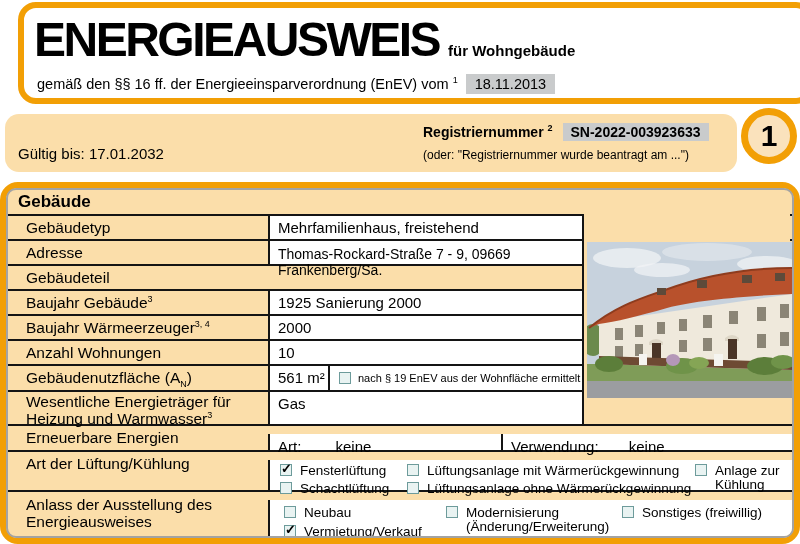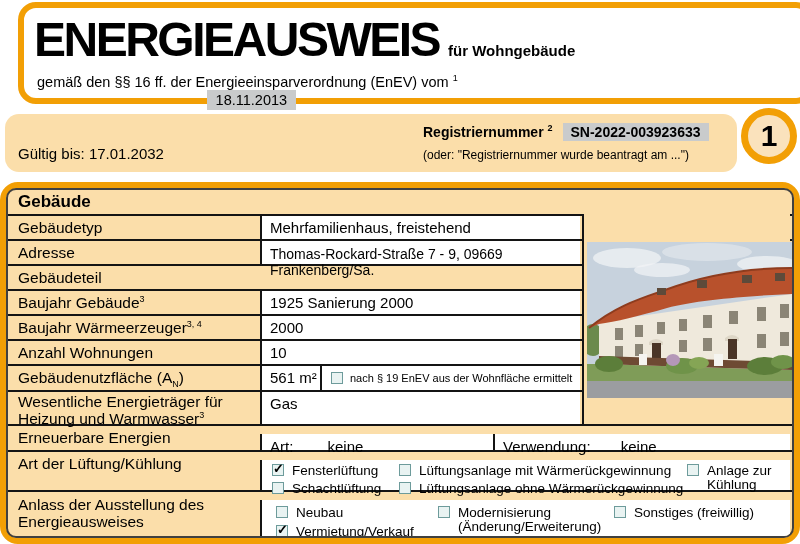--- a/index.html
+++ b/index.html
@@ -12,21 +12,21 @@
   sub{font-size:9px;vertical-align:sub;line-height:0;}
 
   
   .header-box{
     position:absolute;left:18px;top:2px;width:796px;height:102px;
     background:#fff;border:6px solid #F29F05;border-radius:18px;
   }
   .title-line{display:flex;align-items:baseline;margin:8px 0 0 10px;}
   .main-title{font-size:48px;font-weight:bold;letter-spacing:-2.5px;line-height:1;}
   .title-suffix{font-size:15px;font-weight:bold;margin-left:9px;}
-  .law-line{position:absolute;left:13px;top:66px;font-size:14.5px;display:flex;align-items:center;flex-direction:column;}
+  .law-line{position:absolute;left:13px;top:66px;font-size:14.5px;display:flex;align-items:center;}
   .law-date{display:inline-block;background:#C9CBCC;padding:2px 9px;margin-left:8px;font-size:14.5px;}
 
   
   .validity-band{
     position:absolute;left:5px;top:114px;width:732px;height:58px;
     background:#FBDEAA;border-radius:14px;
   }
   .valid-until{position:absolute;left:13px;top:31px;font-size:15px;}
   .reg-line1{position:absolute;left:418px;top:9px;font-size:14px;font-weight:bold;display:flex;align-items:center;}
   .reg-number{display:inline-block;background:#C9CBCC;padding:1px 8px;margin-left:10px;font-weight:bold;}
@@ -37,27 +37,27 @@
     font-size:30px;font-weight:bold;line-height:42px;
   }
 
   
   .main-box{
     position:absolute;left:0;top:182px;width:800px;height:362px;
     border:6px solid #F29F05;border-radius:18px;background:#FBDEAA;
   }
   .btable{
     position:absolute;left:0;top:0;width:788px;height:350px;
-    border:2px solid #404040;border-radius:10px;background:#FBDEAA;overflow:hidden;
+    border:2px solid #a3a3a3;border-radius:10px;background:#FBDEAA;overflow:hidden;
     position:relative;
   }
   .section-header{height:24px;line-height:23px;font-size:17px;font-weight:bold;padding-left:10px;}
   .trow{display:flex;border-top:2px solid #141414;}
   .h25{height:25px;}.h26{height:26px;}.h34{height:34px;}.h40{height:40px;}.h46{height:46px;}
-  .lbl{width:252px;padding:3px 8px 0 10px;font-size:15.5px;flex:0 0 auto;}
+  .lbl{width:252px;padding:3px 8px 0 10px;font-size:15.5px;flex:0 0 auto;margin-left:8px;}
   .lbl.two{line-height:16.5px;padding-top:2px;}
   .val{background:#fff;border-left:2px solid #141414;padding:3px 0 0 8px;font-size:15px;flex:0 0 auto;}
   .w320{width:320px;}
   .wide{width:530px;margin-top:8px;}
   .val.small{font-size:14px;padding-top:5px;}
   .val.nopad{padding:0;}
 
   .photo-col{
     position:absolute;left:574px;top:24px;width:208px;height:210px;
     border-left:2px solid #141414;background:#FBDEAA;

